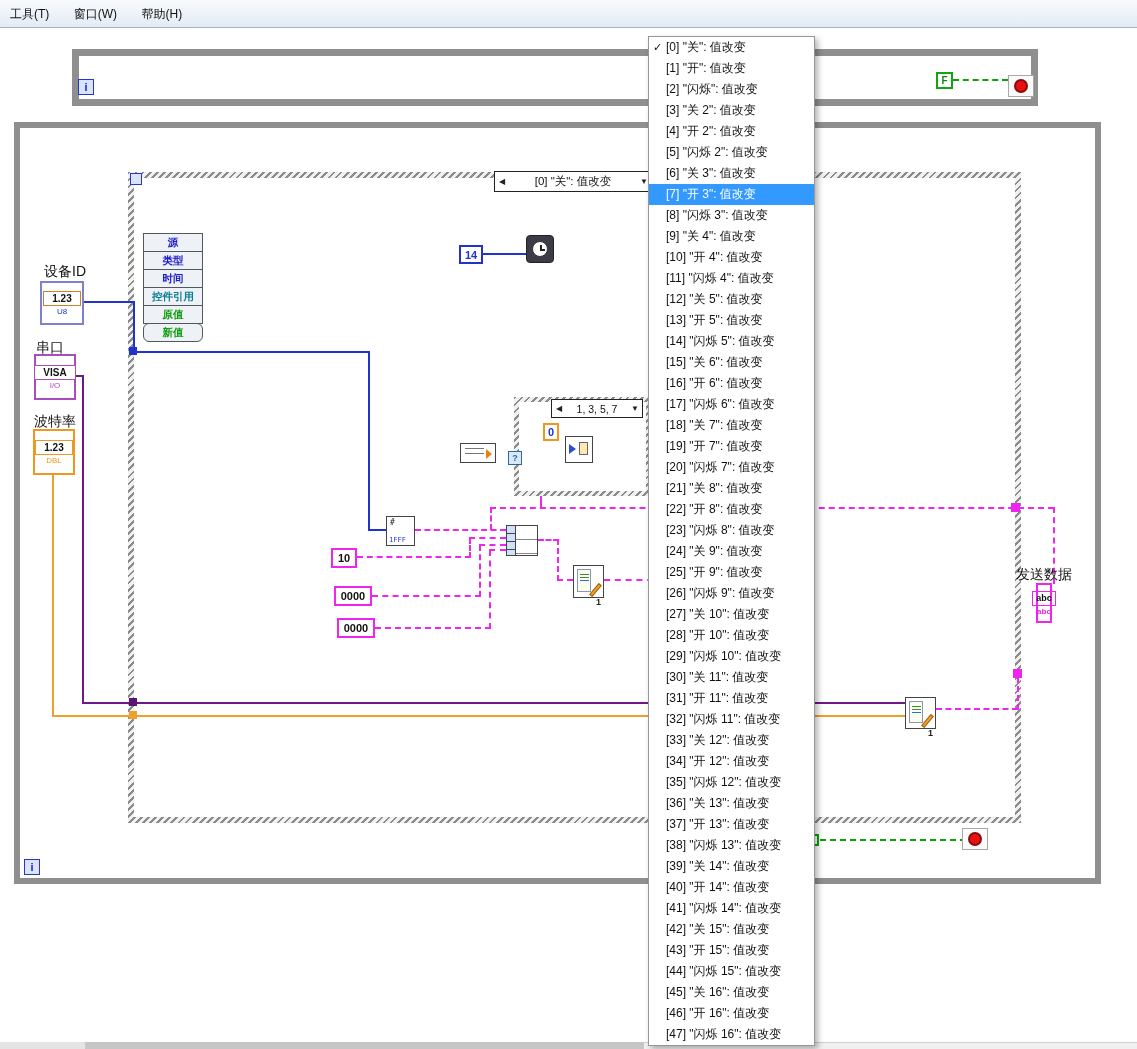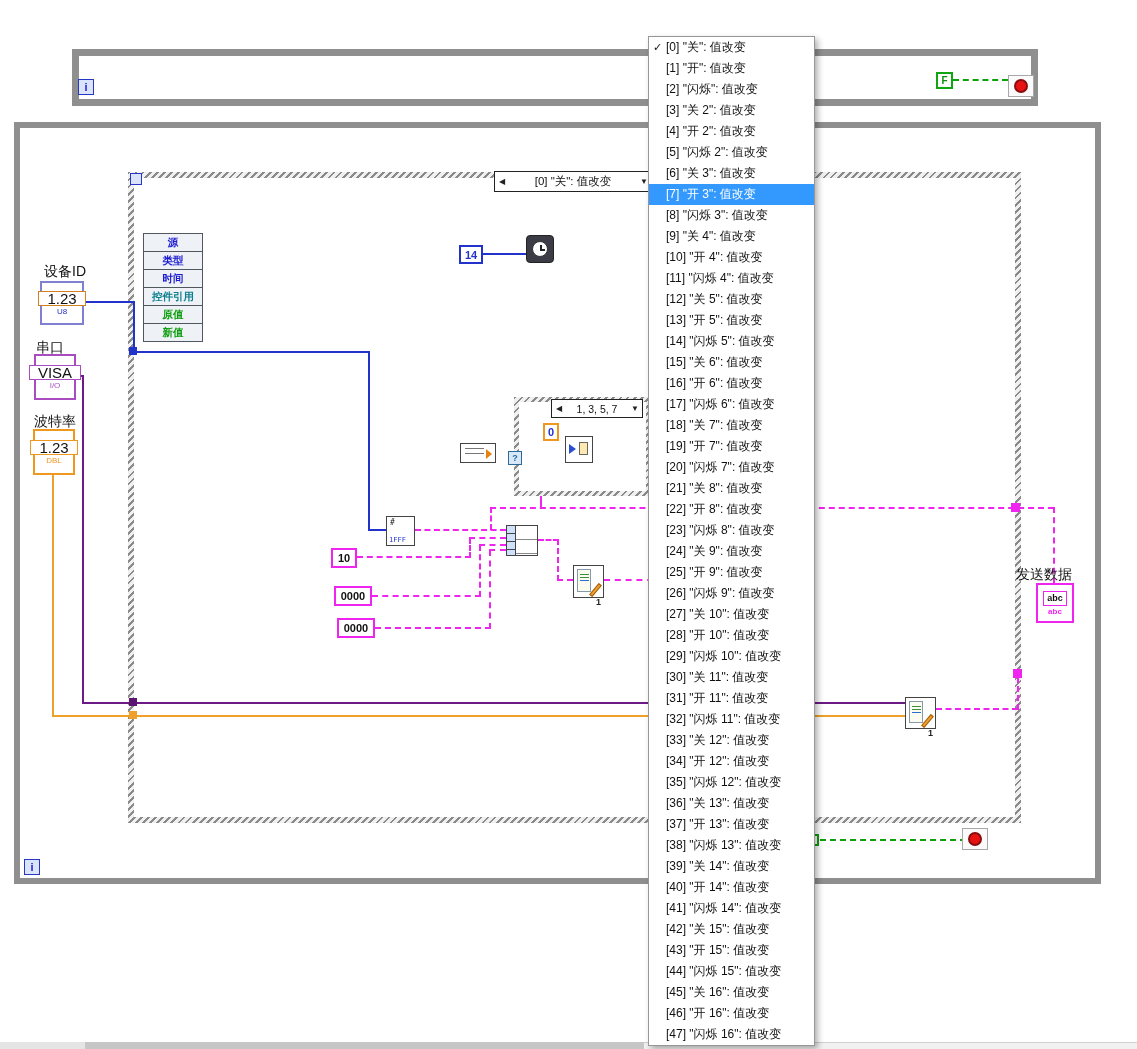--- a/index.html
+++ b/index.html
@@ -20,21 +20,21 @@
 
 .sel{display:flex;align-items:center;background:#fff;border:1px solid #222;z-index:6;font-size:11.5px;white-space:nowrap}
 .sel .arr{width:14px;text-align:center;font-size:8px;color:#222;flex:none}
 .sel .lbl{flex:1;text-align:center;padding:0 2px}
 
 .evt-node{position:absolute;left:143px;top:234px;width:60px;z-index:5}
 .evt-row{height:19px;margin-top:-1px;border:1px solid #50585f;background:#eef1f6;display:flex;align-items:center;justify-content:center;font-size:10.5px;font-weight:bold;white-space:nowrap}
 
 .ctl-label{position:absolute;font-size:14px;z-index:5;white-space:nowrap}
 .ctl{position:absolute;background:#fff;display:flex;flex-direction:column;align-items:center;justify-content:center;gap:1px;z-index:5}
-.ctl .val{border:1px solid;font-size:15px;font-weight:normal;padding:0 8px;line-height:13px;background:#fff;white-space:nowrap}
+.ctl .val{border:1px solid;font-size:10px;font-weight:bold;padding:0 8px;line-height:13px;background:#fff;white-space:nowrap}
 .ctl .cap{font-size:8px;line-height:9px;font-weight:normal}
 .const{position:absolute;background:#fff;display:flex;align-items:center;justify-content:center;font-size:11px;font-weight:bold;z-index:5}
 
 .wh{position:absolute;height:2px;z-index:3}
 .wv{position:absolute;width:2px;z-index:3}
 .w-blue{background:#2233cc}
 .w-purple{background:#6b1a86}
 .w-orange{background:#efa02a}
 .wd-pink-h{position:absolute;height:0;border-top:2px dashed #ef24ef;z-index:3}
 .wd-pink-v{position:absolute;width:0;border-left:2px dashed #ef24ef;z-index:3}
@@ -81,20 +81,35 @@
 
 .watermark{position:absolute;left:990px;top:982px;width:147px;height:64px;z-index:55;color:#8fa0ad}
 .wm-title{position:absolute;left:50px;top:16px;font-size:14px;font-weight:bold;letter-spacing:1px}
 .wm-url{position:absolute;left:50px;top:36px;font-size:10px}
 </style>
 </head>
 <body>
 
 <div id="scene">
 
+  <div class="menubar">
+    
+  
+      <div class="mb-item">
+        <span>工具(T)</span>
+      </div>
+    
+      <div class="mb-item">
+        <span>窗口(W)</span>
+      </div>
+    
+      <div class="mb-item">
+        <span>帮助(H)</span>
+      </div>
+    </div>
 
   <div class="abs gray" style="left:72px;top:49px;width:966px;height:7px"></div>
   <div class="abs gray" style="left:72px;top:49px;width:7px;height:57px"></div>
   <div class="abs gray" style="left:72px;top:99px;width:966px;height:7px"></div>
   <div class="abs gray" style="left:1031px;top:49px;width:7px;height:57px"></div>
   <div class="iterm abs" style="left:78px;top:79px;width:16px;height:16px">i</div>
   <div class="boolconst" style="left:936px;top:72px;width:17px;height:17px">F</div>
   <div class="wd-green-h" style="left:953px;top:79px;width:55px"></div>
   <div class="stopbox" style="left:1008px;top:75px;width:26px;height:22px">
     <div class="stopbtn"></div>
@@ -127,21 +142,21 @@
       </div>
 
       <div class="evt-row" style="color: rgb(11, 127, 143);">
         <span>控件引用</span>
       </div>
 
       <div class="evt-row" style="color: rgb(13, 157, 13);">
         <span>原值</span>
       </div>
 
-      <div class="evt-row" style="color: rgb(13, 157, 13);">
+      <div class="evt-row" style="color: rgb(13, 157, 13); border-radius: 6px;">
         <span>新值</span>
       </div>
     </div>
 
   <div class="ctl-label" style="left:44px;top:263px">设备ID</div>
   <div class="ctl" style="left:40px;top:281px;width:44px;height:44px;border:2px solid #8080d0">
     <span class="val" style="border-color:#d08020">1.23</span>
     <span class="cap" style="color:#2233cc">U8</span>
   </div>
 
@@ -243,21 +258,21 @@
     <div class="sheet"></div>
     <div class="scrib"></div>
     <div class="pen"></div>
   </div>
   <div class="badge" style="left:928px;top:728px">1</div>
   <div class="wd-pink-h" style="left:936px;top:708px;width:82px"></div>
   <div class="wd-pink-v" style="left:1017px;top:677px;height:33px"></div>
   <div class="junction" style="left:1013px;top:669px;width:9px;height:9px;background:#ef24ef"></div>
 
   <div class="ctl-label" style="left:1016px;top:566px">发送数据</div>
-  <div class="indicator" style="left:1036px;top:583px;width:38px;height:40px;border:2px solid #ef24ef">
+  <div class="indicator" style="left:1036px;top:583px;width:16px;height:40px;border:2px solid #ef24ef">
     <span class="val" style="border:1px solid #ef24ef;font-size:9px;font-weight:bold;padding:0 3px;line-height:13px">abc</span>
     <span class="cap" style="font-size:8px;font-weight:bold;color:#ef24ef">abc</span>
   </div>
 
   <div class="junction" style="left:807px;top:834px;width:12px;height:12px;background:#fff;border:2px solid #0da00d"></div>
   <div class="wd-green-h" style="left:820px;top:839px;width:146px"></div>
   <div class="stopbox" style="left:962px;top:828px;width:26px;height:22px">
     <div class="stopbtn"></div>
   </div>
 

